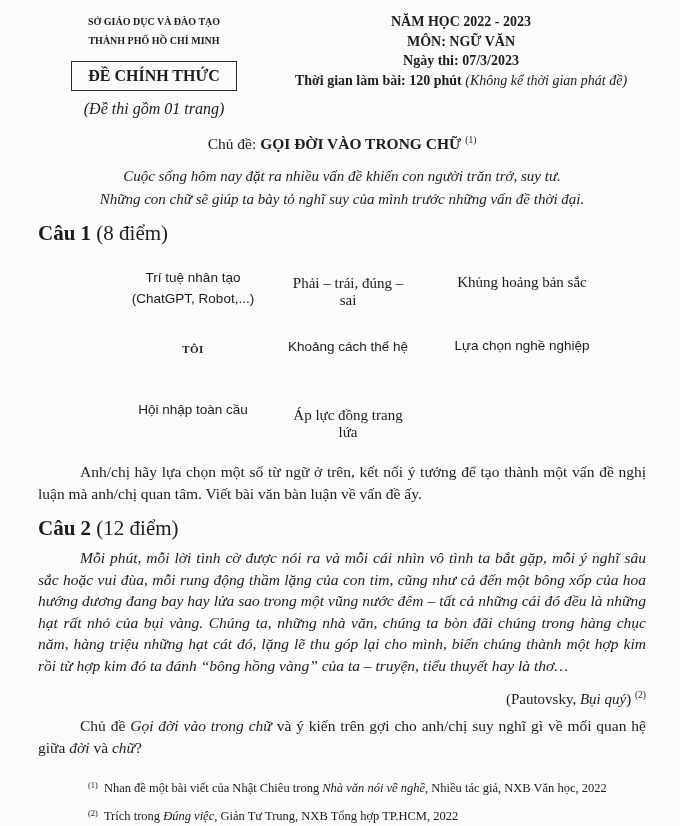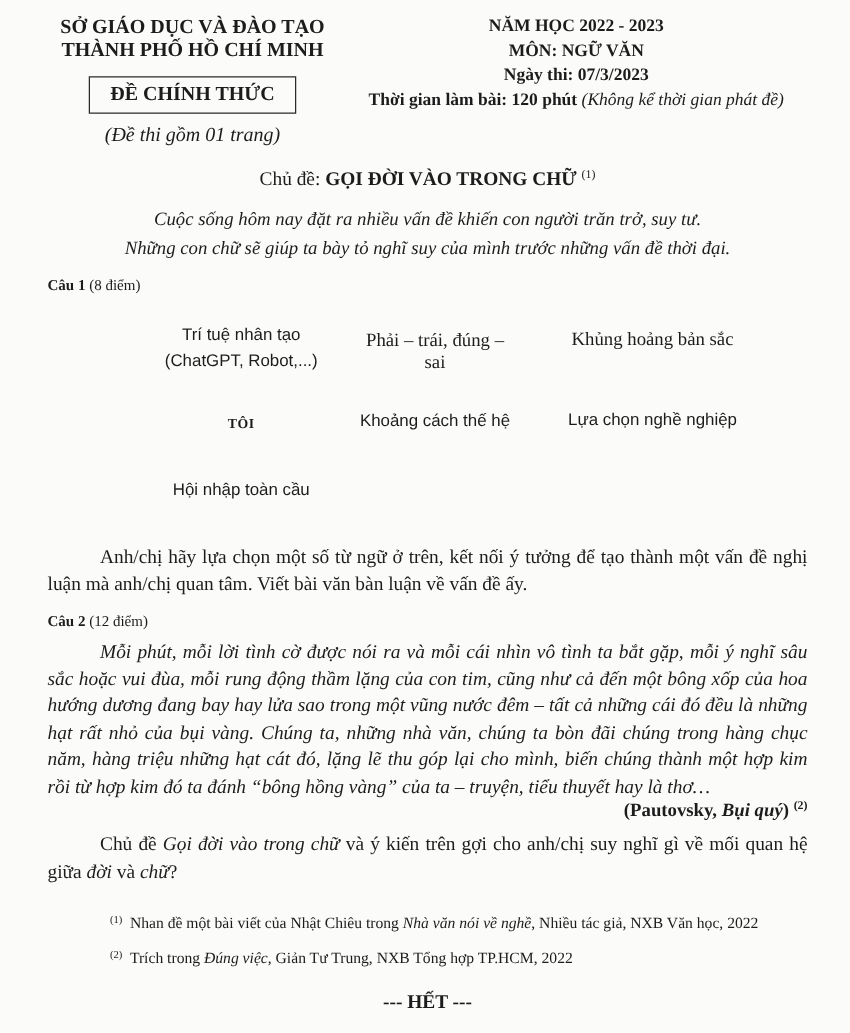--- a/index.html
+++ b/index.html
@@ -8,21 +8,21 @@
     background:#fbfbfa;
     color:#1c1c1c;
     font-family:"Liberation Serif", serif;
     overflow:hidden;
   }
   .page { box-sizing:border-box; width:680px; height:826px; padding:12px 34px 0 38px; }
 
   
   .header { display:flex; }
   .h-left { width:232px; text-align:center; flex:none; }
-  .h-left .org-line { font-weight:bold; font-size:16px; line-height:19px; }
+  .h-left .org-line { font-weight:bold; font-size:10px; line-height:19px; }
   .stamp-box {
     display:inline-block;
     border:1.6px solid #2a2a2a;
     padding:5px 16px;
     margin-top:11px;
     font-weight:bold; font-size:16px;
   }
   .pages-note { margin-top:9px; font-weight:normal; font-style:italic; font-size:16px; }
   .h-right { flex:1; text-align:center; padding-left:6px; }
   .h-right .exam-line { font-weight:bold; font-size:14px; line-height:19.5px; }
@@ -31,21 +31,21 @@
 
   
   .subject-title { text-align:center; margin-top:17px; font-size:15.5px; }
   .subject-title .main { font-weight:bold; }
   sup.fref { font-size:9.5px; vertical-align:6px; }
 
   
   .epigraph { text-align:center; font-style:italic; font-size:15px; margin-top:12px; line-height:22.5px; }
 
   
-  .q-head { font-size:12px; margin-top:11px; }
+  .q-head { font-size:21px; margin-top:11px; }
   .q-head .q-label { font-weight:bold; }
 
   
   .word-grid {
     margin:7px 0 0 65px;
     width:528px;
     display:grid;
     grid-template-columns:180px 130px 218px;
     align-items:center;
   }
@@ -57,21 +57,21 @@
   .row2 { height:48px; }
   .row3 { height:47px; }
 
   
   .para {
     font-size:15.5px; line-height:22px;
     text-align:justify; text-indent:42px;
     margin-top:7px;
   }
   .quote { font-style:italic; line-height:21.5px; margin-top:6px; }
-  .attribution { text-align:right; font-size:15px; margin-top:0;font-weight:bold; }
+  .attribution { text-align:right; font-size:15px; margin-top:14px; }
   .it { font-style:italic; }
 
   
   .footnotes { margin-top:14px; margin-left:50px; font-size:12.5px; line-height:25px; }
   .footnotes sup.fref { font-size:8.5px; vertical-align:4px; margin-right:6px; }
 
   
   .end-mark { text-align:center; font-weight:bold; font-size:15.5px; margin-top:14px; }
   .end-note { text-align:center; font-weight:bold; font-style:italic; font-size:14px; margin-top:6px; }
 </style>
@@ -116,20 +116,21 @@
       <div>(ChatGPT, Robot,...)</div>
     </div>
     <div class="cell row1 wc-serif">Phải – trái, đúng – sai</div>
 
     <div class="cell row2 wc-serif">Khủng hoảng bản sắc</div>
     <div class="cell row2 wc-serif wc-me">TÔI</div>
     <div class="cell row3 wc-sans">Khoảng cách thế hệ</div>
 
     <div class="cell row2 wc-sans">Lựa chọn nghề nghiệp</div>
     <div class="cell row3 wc-sans">Hội nhập toàn cầu</div>
+    <div class="cell row3 wc-serif">Áp lực đồng trang lứa</div>
   </div>
 
   <div class="para">Anh/chị hãy lựa chọn một số từ ngữ ở trên, kết nối ý tưởng để tạo thành một vấn đề nghị luận mà anh/chị quan tâm. Viết bài văn bàn luận về vấn đề ấy.</div>
 
   <div class="q-head">
     <span class="q-label">Câu 2</span><span> (12 điểm)</span>
   </div>
 
   <div class="para quote">Mỗi phút, mỗi lời tình cờ được nói ra và mỗi cái nhìn vô tình ta bắt gặp, mỗi ý nghĩ sâu sắc hoặc vui đùa, mỗi rung động thầm lặng của con tim, cũng như cả đến một bông xốp của hoa hướng dương đang bay hay lửa sao trong một vũng nước đêm – tất cả những cái đó đều là những hạt rất nhỏ của bụi vàng. Chúng ta, những nhà văn, chúng ta bòn đãi chúng trong hàng chục năm, hàng triệu những hạt cát đó, lặng lẽ thu góp lại cho mình, biến chúng thành một hợp kim rồi từ hợp kim đó ta đánh “bông hồng vàng” của ta – truyện, tiểu thuyết hay là thơ…</div>
 

